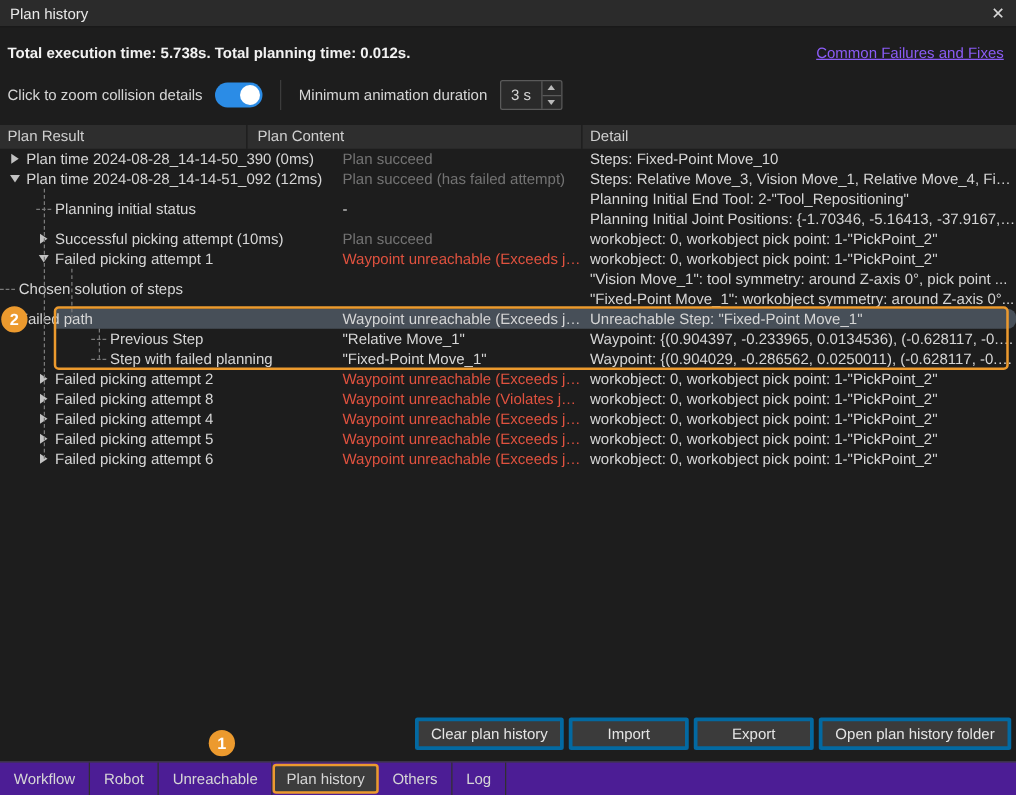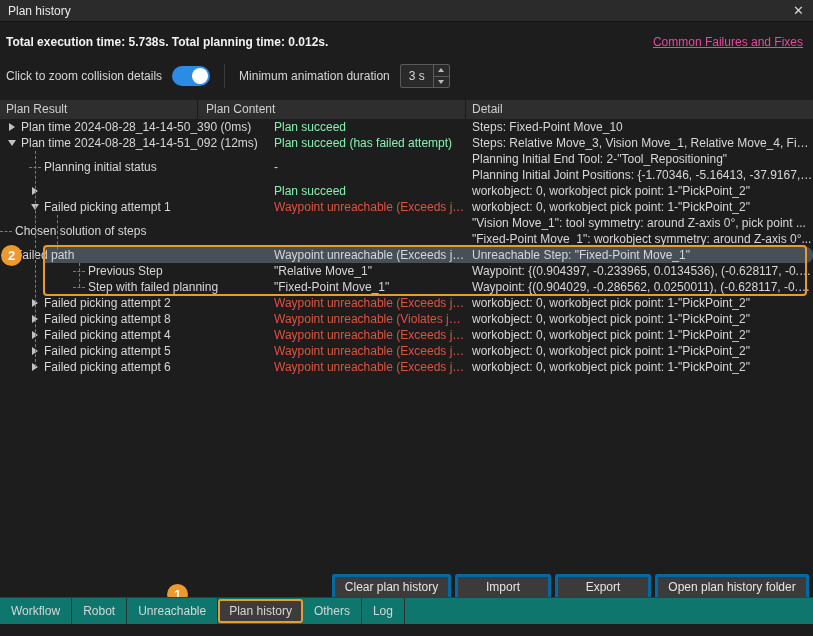--- a/index.html
+++ b/index.html
@@ -8,21 +8,21 @@
   .app { position:absolute; inset:0; }
 
   
   .titlebar { position:absolute; top:0; left:0; width:813px; height:22px; background:#2b2b2b; border-bottom:1px solid #141414; }
   .title { position:absolute; left:8px; top:0; line-height:22px; color:#e9e9e9; }
   .close { position:absolute; right:9px; top:0; line-height:22px; font-size:13px; color:#d6d6d6; cursor:pointer; }
 
   
   .summary { position:absolute; top:33px; left:6px; right:10px; height:18px; display:flex; justify-content:space-between; align-items:center; }
   .totals { font-weight:bold; color:#f2f2f2; }
-  .link { color:#ec4899; text-decoration:underline; cursor:pointer; }
+  .link { color:#8b5cf6; text-decoration:underline; cursor:pointer; }
 
   
   .controls { position:absolute; top:61px; left:6px; right:6px; height:30px; display:flex; align-items:center; }
   .toggle { width:38px; height:20px; border-radius:10px; background:#2b8ce6; position:relative; margin:0 14px 0 10px; flex:0 0 38px; cursor:pointer; }
   .toggle .knob { position:absolute; top:2px; right:2px; width:16px; height:16px; border-radius:50%; background:#ffffff; }
   .vsep { width:1px; height:24px; background:#3c3c3c; margin-right:14px; }
   .spin { margin-left:10px; width:50px; height:24px; background:#2a2a2a; border:1px solid #5a5a5a; border-radius:2px; display:flex; align-items:stretch; cursor:pointer; }
   .spin-val { flex:1; line-height:22px; padding-left:8px; }
   .spin-btns { width:16px; border-left:1px solid #5a5a5a; display:flex; flex-direction:column; }
   .spin-btn { flex:1; display:flex; align-items:center; justify-content:center; }
@@ -45,21 +45,21 @@
   .c2 { width:198px; padding-left:6px; line-height:16px; overflow:hidden; white-space:nowrap; text-overflow:ellipsis; }
   .row.double .c2 { line-height:32px; }
   .c3 { flex:1; padding-left:6px; display:flex; flex-direction:column; justify-content:center; overflow:hidden; }
   .c3 div { line-height:16px; white-space:nowrap; overflow:hidden; text-overflow:ellipsis; }
   .lvl0 { padding-left:6px; } .lvl1 { padding-left:29px; } .lvl2 { } .lvl3 { padding-left:73px; }
   .arrow { flex:0 0 12px; display:flex; justify-content:center; }
   .arrow.right i { width:0; height:0; border-top:4px solid transparent; border-bottom:4px solid transparent; border-left:6px solid #c2c2c2; }
   .arrow.down i { width:0; height:0; border-left:4px solid transparent; border-right:4px solid transparent; border-top:6px solid #c2c2c2; }
   .branch { flex:0 0 12px; height:0; border-top:1px dashed #7a7a7a; }
   .label { margin-left:3px; }
-  .green { color:#86efac; }
+  .green { color:#737373; }
   .red { color:#e0523f; }
   .row.hl { background:linear-gradient(to right, transparent 45px, #474f58 45px);border-radius:7px; }
 
   
   .vline { position:absolute; width:0; border-left:1px dashed #7a7a7a; }
   .vl1 { left:35px; top:151px; height:216px; }
   .vl2 { left:57px; top:215px; height:40px; }
   .vl3 { left:79px; top:263px; height:24px; }
 
   
@@ -67,21 +67,21 @@
   .badge { position:absolute; width:21px; height:21px; border-radius:50%; background:#ec9a2e; color:#ffffff; font-weight:bold; font-size:13px; text-align:center; line-height:21px; }
   .badge.b2 { left:1px; top:245px; }
   .badge.b1 { left:167px; top:584px; }
 
   
   .footer { position:absolute; top:574px; right:4px; display:flex; gap:4px; }
   .btn { height:26px; background:#3b3b3b; border:3px solid #0369a1; border-radius:2px; color:#e5e5e5; display:flex; align-items:center; justify-content:center; cursor:pointer; white-space:nowrap; }
   .b-clear { width:119px; } .b-import { width:96px; } .b-export { width:96px; } .b-open { width:154px; }
 
   
-  .tabbar { position:absolute; left:0; bottom:12px; width:813px; height:27px; border-top:1px solid #3a3a3a; background:#0f766e; display:flex; align-items:stretch; }
+  .tabbar { position:absolute; left:0; bottom:0; width:813px; height:27px; border-top:1px solid #3a3a3a; background:#4c1d95; display:flex; align-items:stretch; }
   .tab { padding:0 11px; line-height:26px; border-right:1px solid #303030; cursor:pointer; white-space:nowrap; }
   .tab.active { background:#3c3c3c; border:2px solid #ec9a2e; border-radius:3px; line-height:21px; margin:1px 0; padding:0 9px; }
 </style>
 </head>
 <body>
 
 <div class="app">
 
   <div class="titlebar">
     <span class="title">Plan history</span>
@@ -157,20 +157,21 @@
           <div>Planning Initial End Tool: 2-"Tool_Repositioning"</div>
           <div>Planning Initial Joint Positions: {-1.70346, -5.16413, -37.9167, ...</div>
         </div>
     </div>
 
     <div class="row">
       <div class="c1 lvl1">
           <span class="arrow right">
             <i></i>
           </span>
+          <span class="label">Successful picking attempt (10ms)</span>
         </div>
       <div class="c2 green">Plan succeed</div>
       <div class="c3">
           <div>workobject: 0, workobject pick point: 1-"PickPoint_2"</div>
         </div>
     </div>
 
     <div class="row">
       <div class="c1 lvl1">
           <span class="arrow down">

